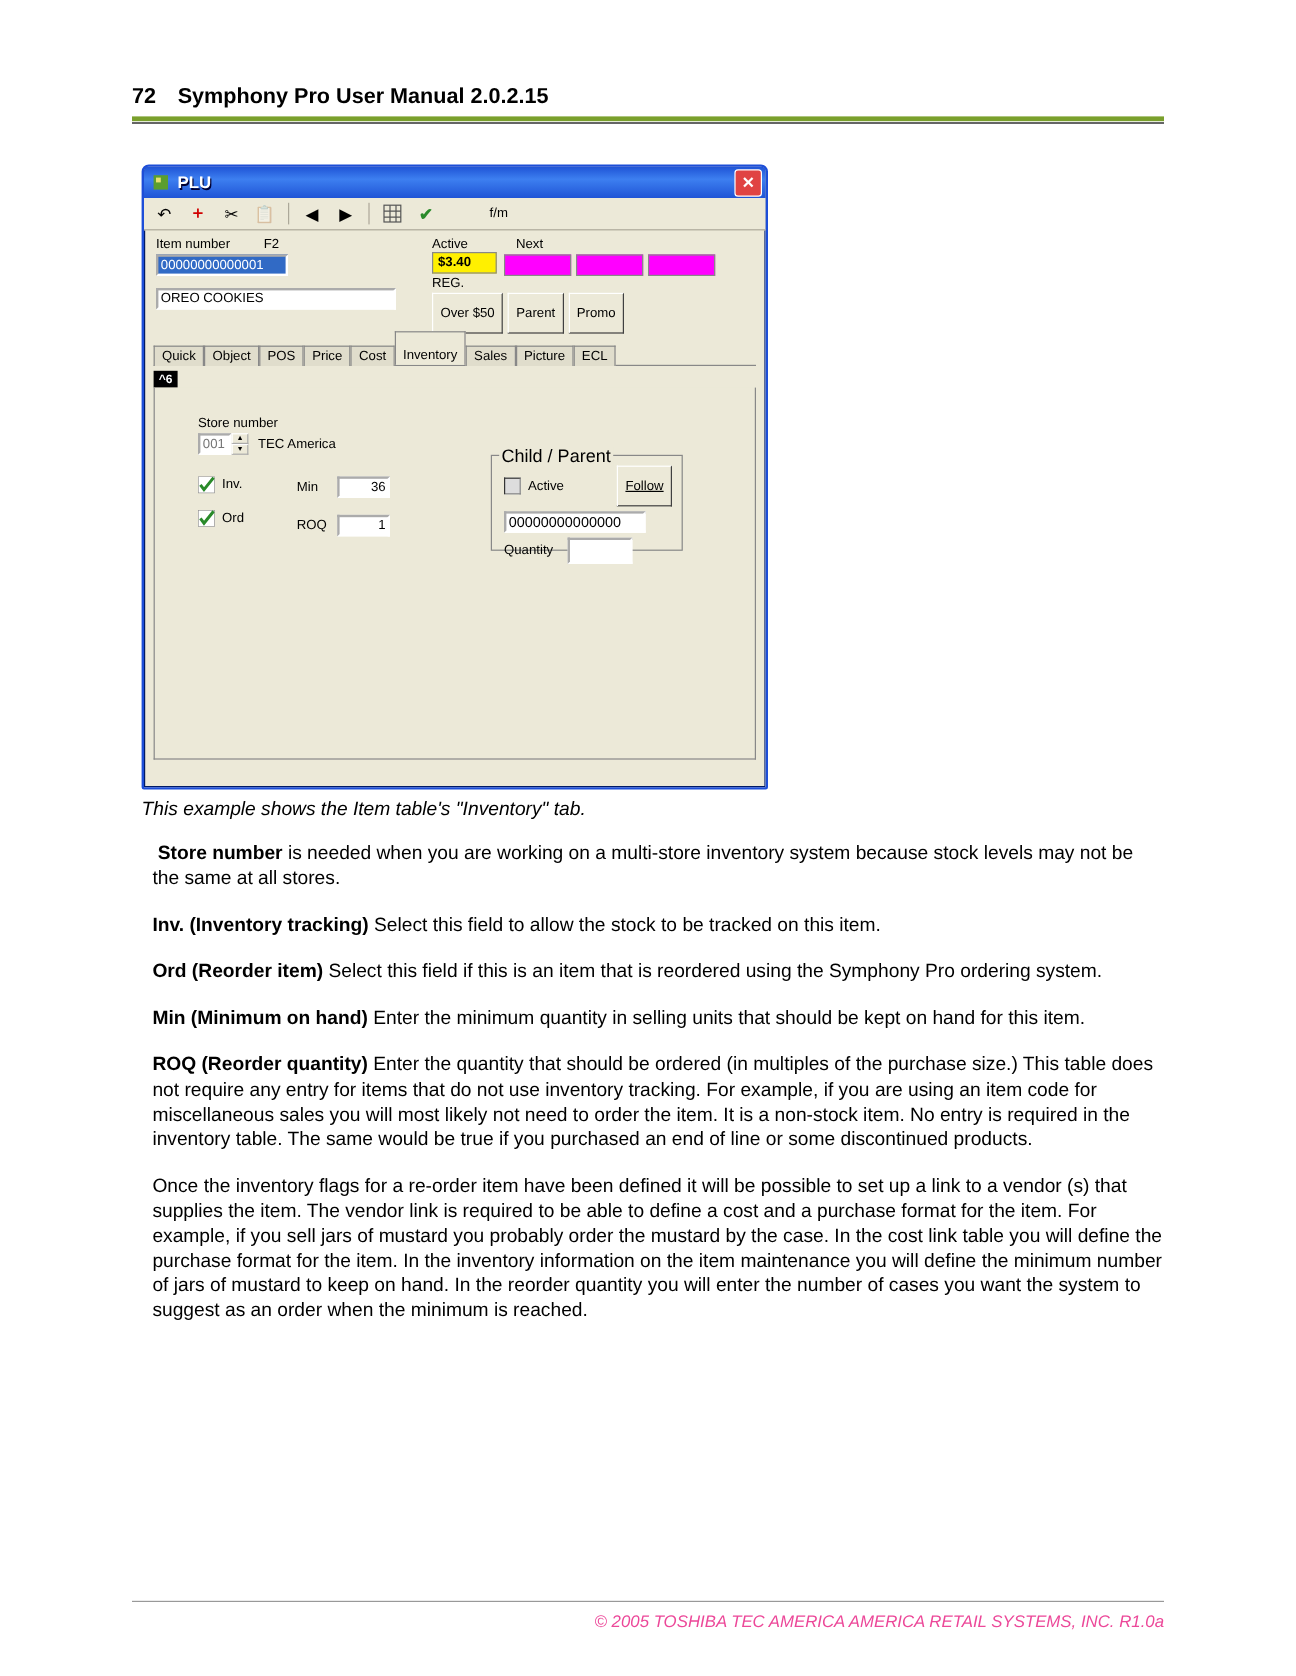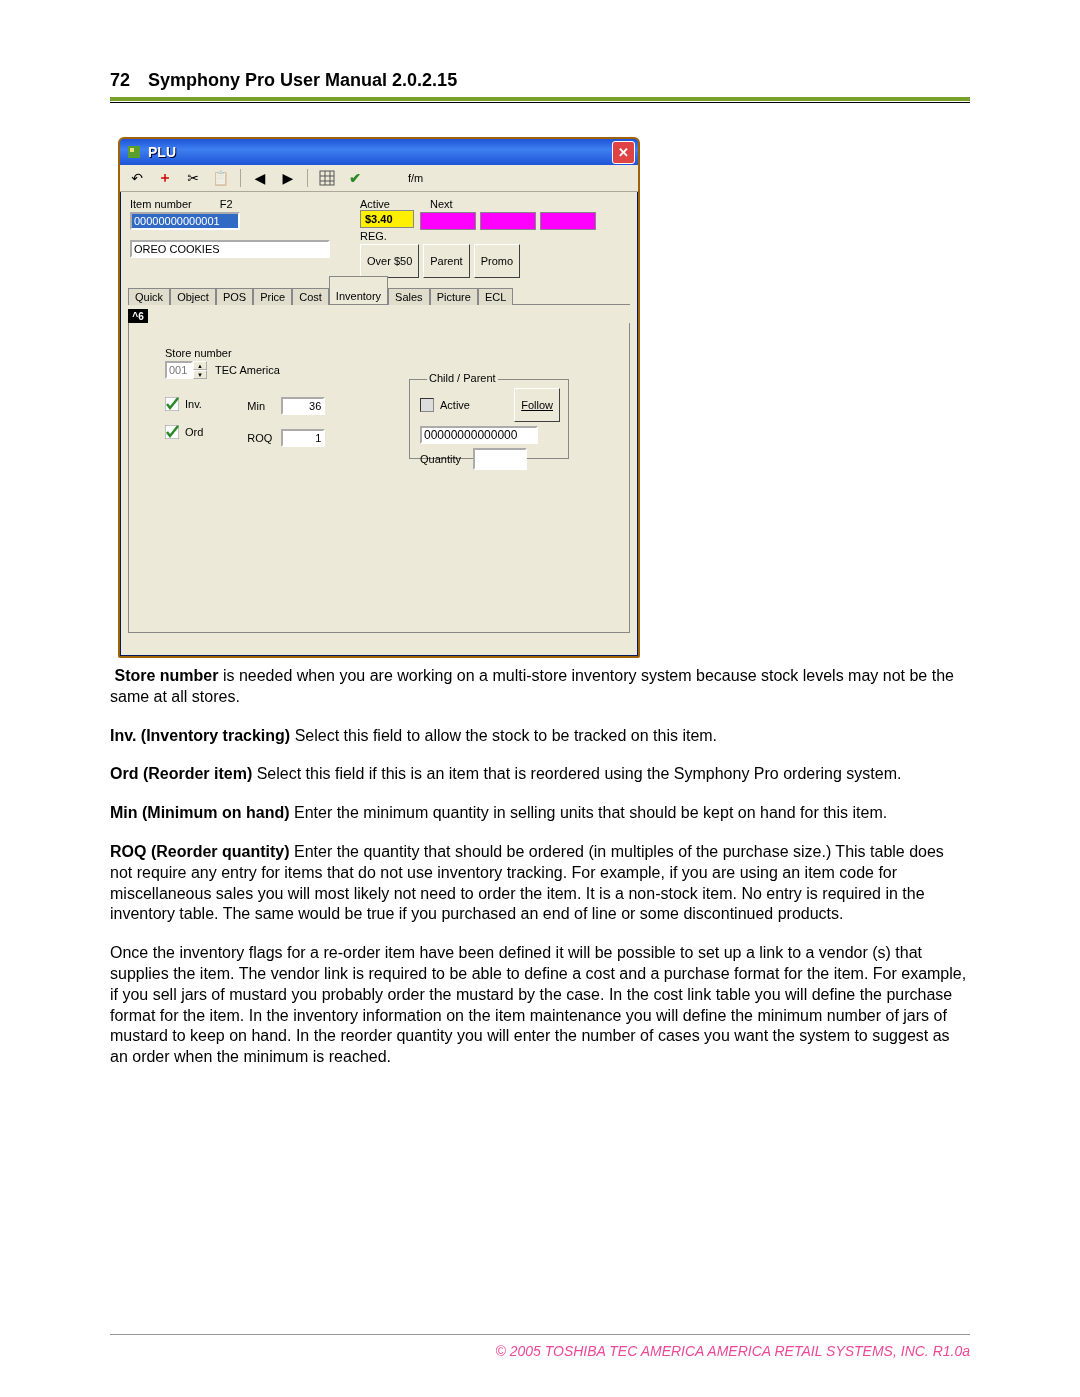--- a/index.html
+++ b/index.html
@@ -27,21 +27,21 @@
   }
   .hdr{display:flex;align-items:flex-end;gap:18px;font-weight:bold;}
   .pgnum{font-size:18px;}
   .man-title{font-size:18px;}
   .hdr-rule{height:4px;background:var(--header-rule);margin:6px 0 0 0;}
   .thin-rule{height:1px;background:#000;margin-top:1px;}
 
   
   .shot{
     width:518px;height:517px;
-    border:2px solid #a16207;
+    border:2px solid #1d4ed8;
     border-radius:6px 6px 2px 2px;
     overflow:hidden;
     margin:34px 0 8px 8px;
     background:var(--win-bg);
     font-family:"Tahoma","Segoe UI",sans-serif;
     font-size:11px;color:#000;
     box-shadow:0 0 0 1px #001a66 inset;
   }
   .titlebar{
     height:26px;
@@ -118,29 +118,29 @@
   .opts{margin-top:18px;display:flex;gap:44px;}
   .opt-col{display:flex;flex-direction:column;gap:14px;}
   .chkrow{display:flex;align-items:center;gap:6px;}
   .chk{width:14px;height:14px;display:inline-flex;}
   .num-in{width:44px;height:18px;border:2px inset #fff;background:#fff;text-align:right;padding:0 2px;font-size:11px;box-sizing:border-box;}
 
   .fieldset{
     border:1px solid #888;position:absolute;right:60px;top:56px;
     width:160px;height:80px;padding:8px 8px 8px 10px;box-sizing:border-box;
   }
-  .fieldset .legend{position:absolute;top:-8px;left:6px;background:var(--win-bg);padding:0 2px;font-size:11px;margin-left:11px;}
+  .fieldset .legend{position:absolute;top:-8px;left:6px;background:var(--win-bg);padding:0 2px;font-size:15px;}
   .fs-row{display:flex;align-items:center;gap:6px;margin-bottom:4px;}
   .fs-chk{width:12px;height:12px;border:1px inset #888;background:#ddd;}
   .fs-in{width:118px;height:18px;border:2px inset #fff;background:#fff;font-size:12px;padding:0 2px;box-sizing:border-box;}
   .fs-q{width:50px;height:18px;border:2px inset #fff;background:#fff;margin-left:6px;}
 
   .caption{font-style:italic;font-size:16px;margin:6px 0 18px 8px;}
 
-  .body-text{font-size:16px;line-height:1.3;color:#000;}
+  .body-text{font-size:16px;line-height:1.3;color:#000;margin-left:17px;}
   .body-text p{margin:0 0 18px 0;}
   .body-text b{font-weight:bold;}
 
   .footer-rule{position:absolute;left:110px;right:110px;bottom:62px;height:1px;background:#999;}
   .footer{position:absolute;right:110px;bottom:38px;font-style:italic;font-size:14px;color:#ec4899;}
 
   svg{display:block;}
 </style>
 </head>
 <body>
@@ -296,20 +296,21 @@
         </div>
         <input class="fs-in" value="00000000000000" style="">
         <div class="fs-row" style="margin-top:4px;">
           <span class="lbl">Quantity</span>
           <div class="fs-q"></div>
         </div>
       </div>
     </div>
   </div>
 
+  <div class="caption">This example shows the Item table's "Inventory" tab.</div>
 
   <div class="body-text">
     <p>&nbsp;<b>Store number</b><span> is needed when you are working on a multi-store inventory system because stock levels may not be the same at all stores.</span></p>
     <p><b>Inv. (Inventory tracking)</b><span> Select this field to allow the stock to be tracked on this item.</span></p>
     <p><b>Ord (Reorder item)</b><span> Select this field if this is an item that is reordered using the Symphony Pro ordering system.</span></p>
     <p><b>Min (Minimum on hand)</b><span> Enter the minimum quantity in selling units that should be kept on hand for this item.</span></p>
     <p><b>ROQ (Reorder quantity)</b><span> Enter the quantity that should be ordered (in multiples of the purchase size.)  This table does not require any entry for items that do not use inventory tracking. For example, if you are using an item code for miscellaneous sales you will most likely not need to order the item. It is a non-stock item. No entry is required in the inventory table. The same would be true if you purchased an end of line or some discontinued products.</span></p>
     <p><span> Once the inventory flags for a re-order item have been defined it will be possible to set up a link to a vendor (s) that supplies the item. The vendor link is required to be able to define a cost and a purchase format for the item. For example, if you sell jars of mustard you probably order the mustard by the case. In the cost link table you will define the purchase format for the item. In the inventory information on the item maintenance you will define the minimum number of jars of mustard to keep on hand. In the reorder quantity you will enter the number of cases you want the system to suggest as an order when the minimum is reached.</span></p>
   </div>
 

